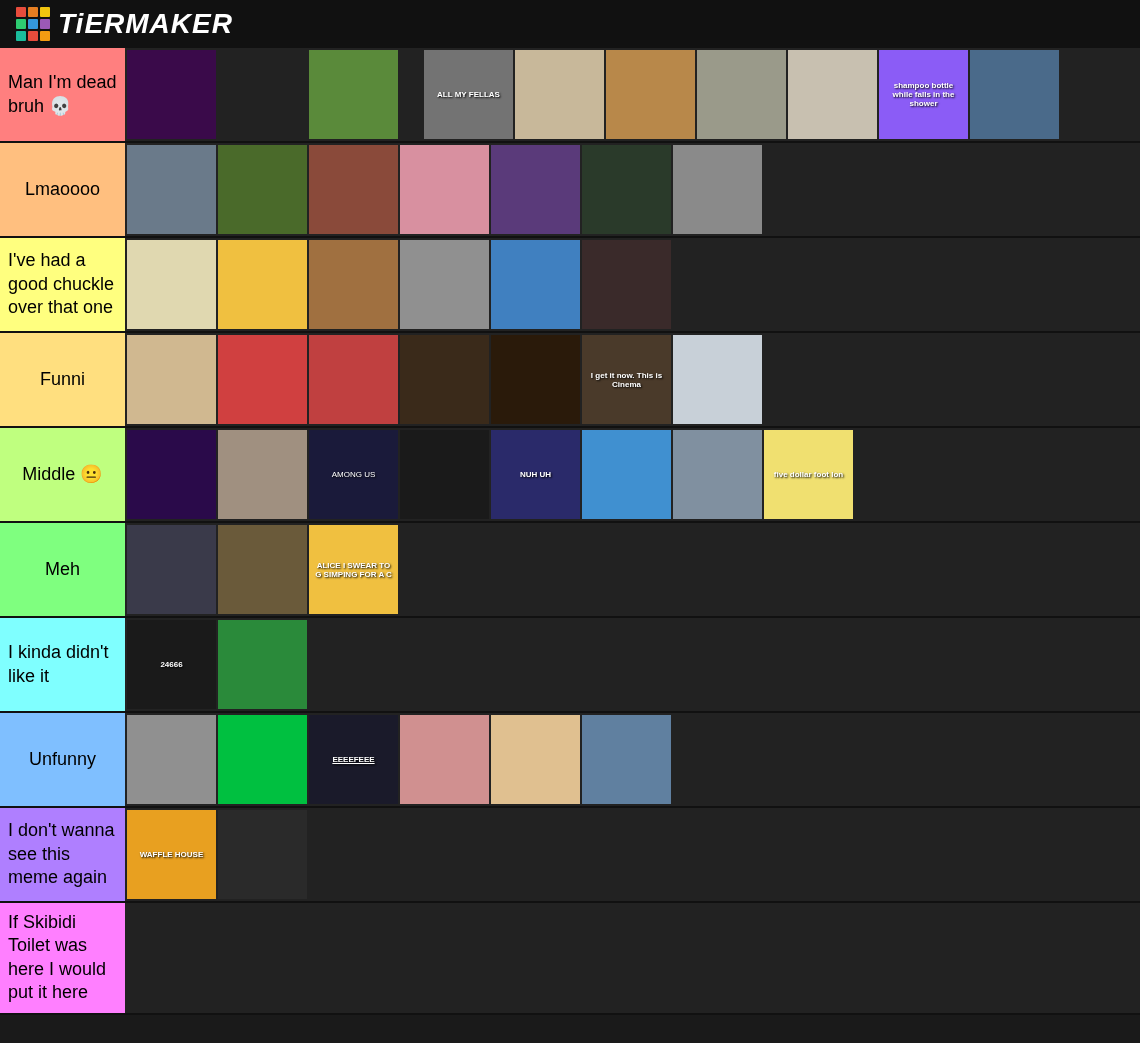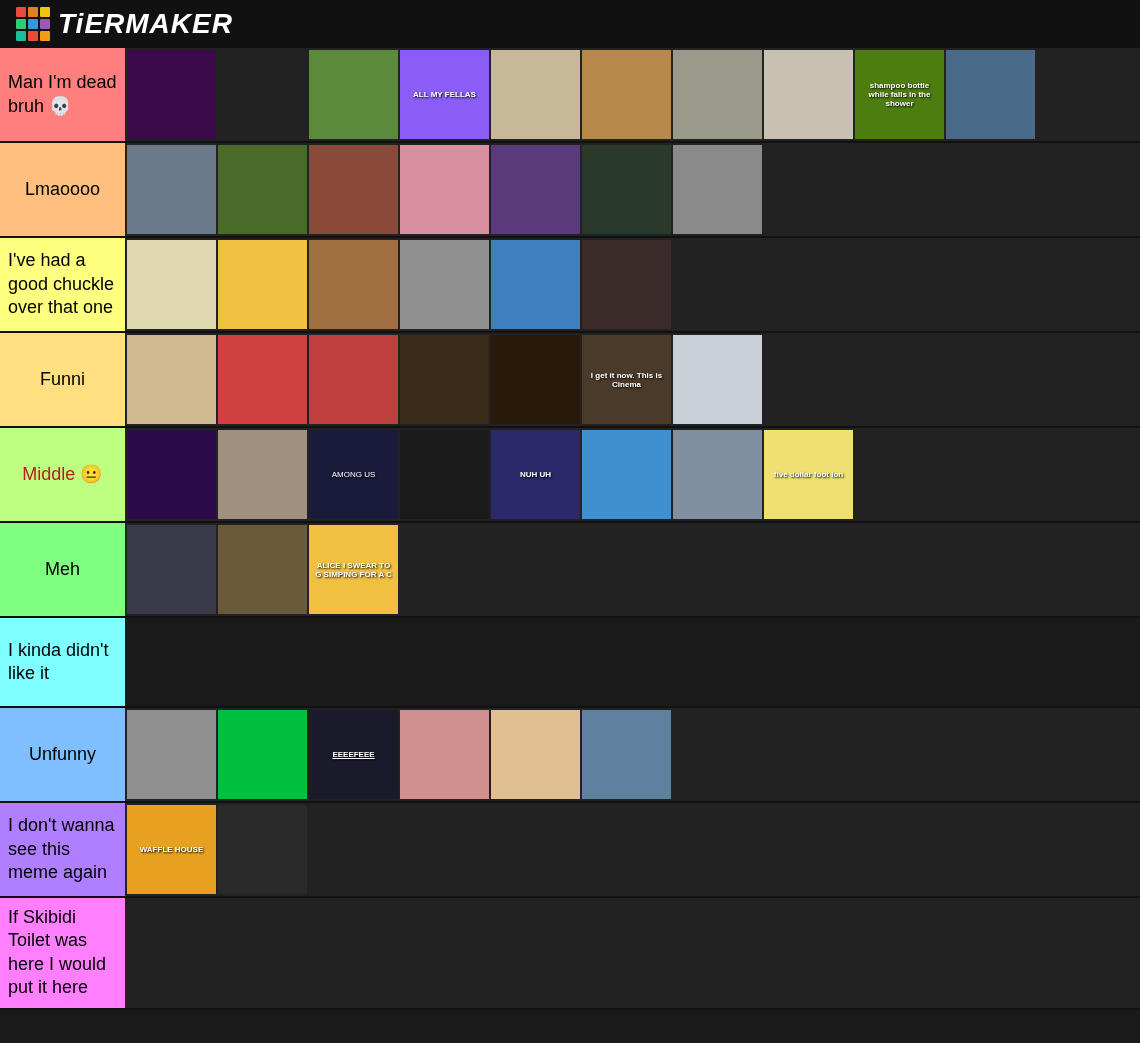--- a/index.html
+++ b/index.html
@@ -102,28 +102,28 @@
   </div>
 </div>
 
 <div id="tier-list">
     <div class="tier-row">
       <div class="tier-label" style="background: rgb(255, 127, 127); color: rgb(0, 0, 0);">Man I'm dead bruh 💀</div>
       <div class="tier-content">
         <div class="meme-cell" style="background: rgb(58, 10, 74);"></div>
         <div class="meme-cell" style="background: rgb(34, 34, 34);"></div>
         <div class="meme-cell" style="background: rgb(90, 138, 58);"></div>
-        <div class="meme-cell" style="background: #8b5cf6;">
+        <div class="meme-cell" style="background: #737373; margin-left: 24px;">
           <div class="meme-placeholder" style="color: rgb(255, 255, 255); font-size: 8px; font-weight: bold; text-shadow: rgb(0, 0, 0) 1px 1px 2px;">ALL MY FELLAS</div>
         </div>
         <div class="meme-cell" style="background: rgb(200, 184, 154);"></div>
         <div class="meme-cell" style="background: rgb(184, 136, 74);"></div>
         <div class="meme-cell" style="background: rgb(154, 154, 138);"></div>
         <div class="meme-cell" style="background: rgb(200, 192, 176);"></div>
-        <div class="meme-cell" style="background: #4d7c0f; align-items: flex-end;">
+        <div class="meme-cell" style="background: #8b5cf6; align-items: flex-end;">
           <div class="meme-placeholder" style="color: rgb(255, 255, 255); font-size: 8px; font-weight: bold; text-shadow: rgb(0, 0, 0) 1px 1px 2px;">shampoo bottle while falls in the shower</div>
         </div>
         <div class="meme-cell" style="background: rgb(74, 106, 138);"></div>
       </div>
     </div>
     <div class="tier-row">
       <div class="tier-label" style="background: rgb(255, 191, 127); color: rgb(0, 0, 0);">Lmaoooo</div>
       <div class="tier-content">
         <div class="meme-cell" style="background: rgb(106, 122, 138);"></div>
         <div class="meme-cell" style="background: rgb(74, 106, 42);"></div>
@@ -153,21 +153,21 @@
         <div class="meme-cell" style="background: rgb(192, 64, 64);"></div>
         <div class="meme-cell" style="background: rgb(58, 42, 26);"></div>
         <div class="meme-cell" style="background: rgb(42, 26, 10);"></div>
         <div class="meme-cell" style="background: rgb(74, 58, 42);">
           <div class="meme-placeholder" style="color: rgb(255, 255, 255); font-size: 8px; font-weight: bold; text-shadow: rgb(0, 0, 0) 1px 1px 2px;">I get it now. This is Cinema</div>
         </div>
         <div class="meme-cell" style="background: rgb(200, 208, 216);"></div>
       </div>
     </div>
     <div class="tier-row">
-      <div class="tier-label" style="background: rgb(191, 255, 127); color: #b91c1c;">Middle 😐</div>
+      <div class="tier-label" style="background: rgb(191, 255, 127); color: #000000;">Middle 😐</div>
       <div class="tier-content">
         <div class="meme-cell" style="background: rgb(42, 10, 74);"></div>
         <div class="meme-cell" style="background: rgb(160, 144, 128);"></div>
         <div class="meme-cell" style="background: rgb(26, 26, 58);">
           <div class="meme-placeholder" style="color: rgb(255, 255, 255); font-size: 8px; font-weight: normal; text-shadow: rgb(0, 0, 0) 1px 1px 2px;">AMONG US</div>
         </div>
         <div class="meme-cell" style="background: rgb(26, 26, 26);"></div>
         <div class="meme-cell" style="background: rgb(42, 42, 106);">
           <div class="meme-placeholder" style="color: rgb(255, 255, 255); font-size: 8px; font-weight: bold; text-shadow: rgb(0, 0, 0) 1px 1px 2px;">NUH UH</div>
         </div>
@@ -183,20 +183,26 @@
       <div class="tier-content">
         <div class="meme-cell" style="background: rgb(58, 58, 74);"></div>
         <div class="meme-cell" style="background: rgb(106, 90, 58);"></div>
         <div class="meme-cell" style="background: rgb(240, 192, 64);">
           <div class="meme-placeholder" style="color: rgb(255, 255, 255); font-size: 8px; font-weight: bold; text-shadow: rgb(0, 0, 0) 1px 1px 2px;">ALICE I SWEAR TO G SIMPING FOR A C</div>
         </div>
       </div>
     </div>
     <div class="tier-row">
       <div class="tier-label" style="background: rgb(127, 255, 255); color: rgb(0, 0, 0);">I kinda didn't like it</div>
+      <div class="tier-content">
+        <div class="meme-cell" style="background: rgb(26, 26, 26);">
+          <div class="meme-placeholder" style="color: rgb(255, 255, 255); font-size: 8px; font-weight: bold; text-shadow: rgb(0, 0, 0) 1px 1px 2px;">24666</div>
+        </div>
+        <div class="meme-cell" style="background: rgb(42, 138, 58);"></div>
+      </div>
     </div>
     <div class="tier-row">
       <div class="tier-label" style="background: rgb(127, 191, 255); color: rgb(0, 0, 0);">Unfunny</div>
       <div class="tier-content">
         <div class="meme-cell" style="background: rgb(144, 144, 144);"></div>
         <div class="meme-cell" style="background: rgb(0, 192, 64);"></div>
         <div class="meme-cell" style="background: rgb(26, 26, 42);">
           <div class="meme-placeholder" style="color: rgb(255, 255, 255); font-size: 8px; font-weight: bold; text-shadow: rgb(0, 0, 0) 1px 1px 2px; text-decoration: underline;">EEEEFEEE</div>
         </div>
         <div class="meme-cell" style="background: rgb(208, 144, 144);"></div>

